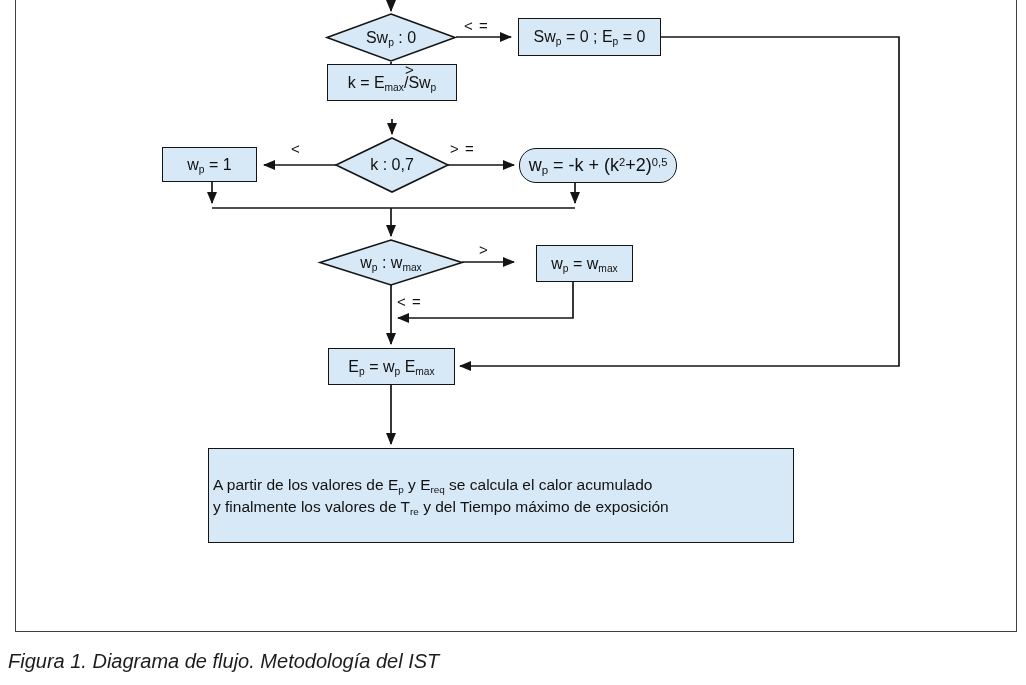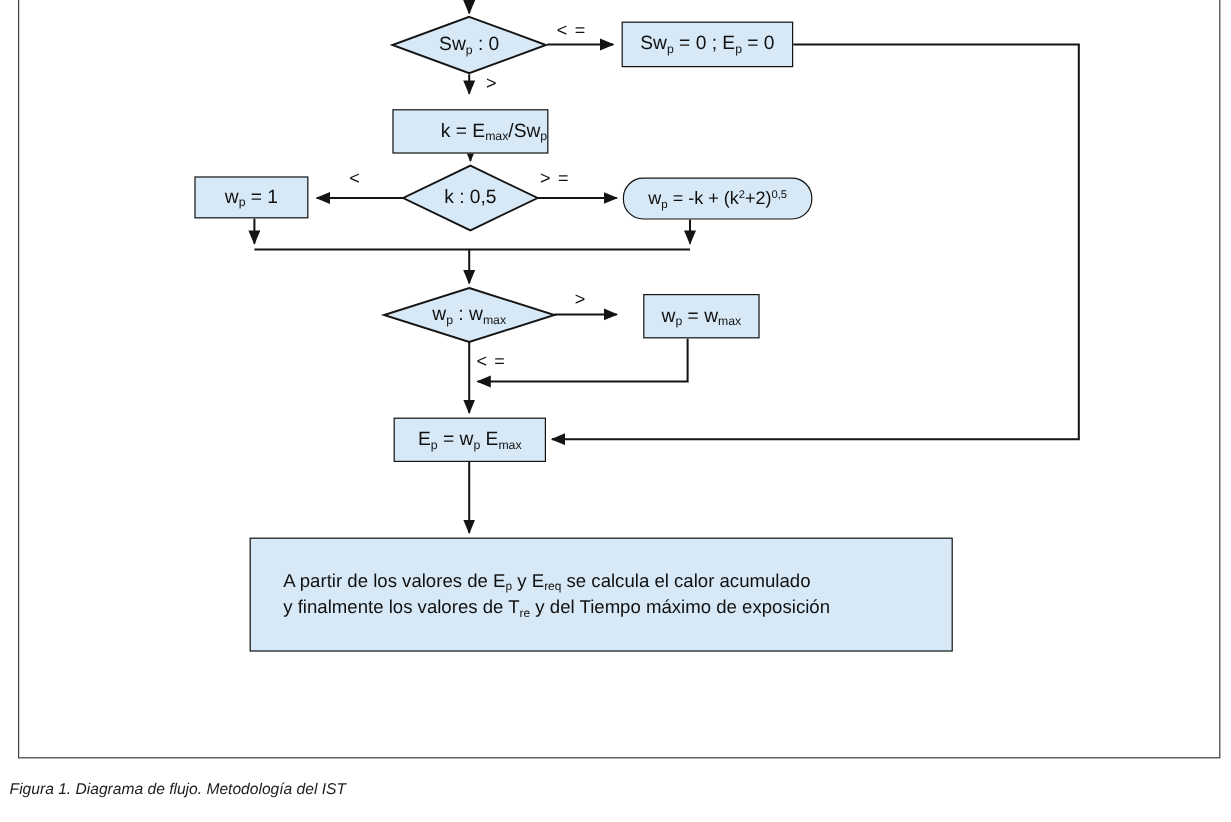--- a/index.html
+++ b/index.html
@@ -37,21 +37,21 @@
   .node-box {
     position: absolute;
     box-sizing: border-box;
     background: var(--node_fill, #d7e9f6);
     border: 1.6px solid var(--node_border, #111);
     display: flex; align-items: center; justify-content: center;
     font-size: 16px;
     white-space: nowrap;
     color: var(--text_color, #111);
   }
-  .node-box.small-text { font-size: 15px; border-radius: 17px; }
+  .node-box.small-text { font-size: 18px; border-radius: 17px; }
   .diamond {
     position: absolute;
     display: flex; align-items: center; justify-content: center;
   }
   .diamond > svg {
     position: absolute; left: 0; top: 0;
     width: 100%; height: 100%;
     overflow: visible;
   }
   .diamond-shape {
@@ -66,37 +66,37 @@
     white-space: nowrap;
     z-index: 2;
   }
   .result-box {
     position: absolute;
     box-sizing: border-box;
     background: var(--node_fill, #d7e9f6);
     border: 1.6px solid var(--node_border, #111);
     display: flex; flex-direction: column;
     justify-content: center; align-items: flex-start;
-    padding-left: 27px;
+    padding-left: 4px;
     font-size: 15.5px;
     line-height: 22px;
     color: var(--text_color, #111);
   }
   .elabel {
     position: absolute;
     font-size: 15px;
     letter-spacing: 1px;
     white-space: nowrap;
     color: var(--text_color, #111);
   }
   .caption {
     position: absolute;
     left: 8px; top: 650px;
     font-style: italic;
-    font-size: 13px;
+    font-size: 20px;
     color: #1c1c1c;
   }
   sub { font-size: 64%; vertical-align: baseline; position: relative; bottom: -3px; line-height: 0; }
   sup { font-size: 62%; vertical-align: baseline; position: relative; top: -5px; line-height: 0; }
 </style>
 </head>
 <body>
 
 <div class="stage">
 
@@ -129,35 +129,35 @@
     <svg viewBox="0 0 128 47" preserveAspectRatio="none">
       <polygon class="diamond-shape" points="64,0 128,23.5 64,47 0,23.5"></polygon>
     </svg>
     <span class="dlabel">Sw<sub>p</sub> : 0</span>
   </div>
 
   <div class="diamond" style="left:336px; top:138px; width:112px; height:54px;">
     <svg viewBox="0 0 112 54" preserveAspectRatio="none">
       <polygon class="diamond-shape" points="56,0 112,27 56,54 0,27"></polygon>
     </svg>
-    <span class="dlabel">k : 0,5</span>
+    <span class="dlabel">k : 0,7</span>
   </div>
 
   <div class="diamond" style="left:320px; top:240px; width:142px; height:45px;">
     <svg viewBox="0 0 142 45" preserveAspectRatio="none">
       <polygon class="diamond-shape" points="71,0 142,22.5 71,45 0,22.5"></polygon>
     </svg>
     <span class="dlabel">w<sub>p</sub> : w<sub>max</sub></span>
   </div>
 
   <div class="node-box" style="left:518px; top:18px; width:143px; height:38px;align-items:center;">
     <span>Sw<sub>p</sub> = 0 ; E<sub>p</sub> = 0</span>
   </div>
 
-  <div class="node-box" style="left:327px; top:91px; width:130px; height:37px;justify-content:flex-end;">
+  <div class="node-box" style="left:327px; top:64px; width:130px; height:37px;">
     <span>k = E<sub>max</sub>/Sw<sub>p</sub></span>
   </div>
 
   <div class="node-box" style="left:162px; top:147px; width:95px; height:35px;">
     <span>w<sub>p</sub> = 1</span>
   </div>
 
   <div class="node-box small-text" style="left:519px; top:148px; width:158px; height:35px;">
     <span>w<sub>p</sub> = -k + (k<sup>2</sup>+2)<sup>0,5</sup></span>
   </div>

